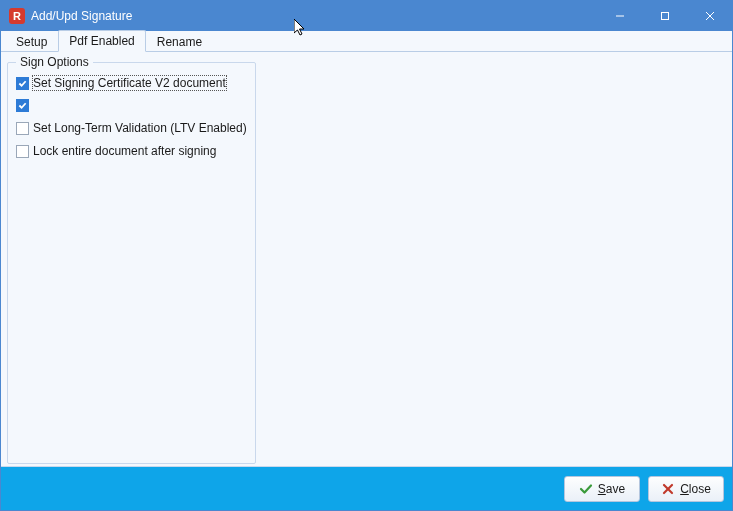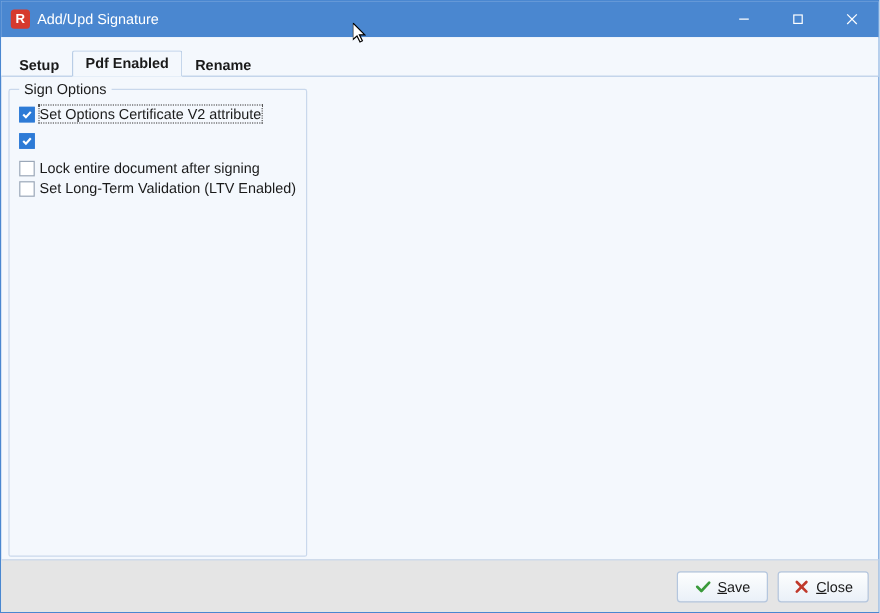--- a/index.html
+++ b/index.html
@@ -43,26 +43,25 @@
     width: 45px; height: 100%;
     display: flex; align-items: center; justify-content: center;
     color: #fff;
     font-size: 10px;
   }
   .winbtn svg { stroke: #fff; stroke-width: 1; fill: none; }
 
   .tabs {
     display: flex;
     align-items: flex-end;
-    height: 33px;
+    height: 21px;
     padding-left: 4px;
     background: #f4f8fd;
     border-bottom: 1px solid #b9cde6;
     position: relative;
-    font-weight: bold;
   }
   .tab {
     padding: 3px 10px 3px 10px;
     font-size: 12px;
     color: #1a1a1a;
     border: 1px solid transparent;
     border-bottom: none;
     cursor: default;
     position: relative;
     top: 1px;
@@ -121,21 +120,21 @@
     color: #1a1a1a;
   }
   .cblabel.focused {
     outline: 1px dotted #555;
     outline-offset: 0px;
   }
 
   .footer {
     height: 44px;
     border-top: 1px solid #c9d8ec;
-    background: #e5e5e5;
+    background: #0ea5e9;
     display: flex; align-items: center; justify-content: flex-end;
     padding: 0 8px;
     gap: 8px;
   }
   .btn {
     min-width: 76px;
     height: 26px;
     border: 1px solid #b4c6de;
     background: linear-gradient(#fdfefe, #eaf0f8);
     border-radius: 3px;
@@ -194,43 +193,43 @@
   <div class="content">
     <div class="groupbox">
       <div class="legend">Sign Options</div>
 
       <div class="checkrow">
         <div class="cb checked">
           <svg viewBox="0 0 10 10">
               <polyline points="1.5,5 4,7.5 8.5,2.5"></polyline>
             </svg>
         </div>
-        <span class="cblabel focused">Set Options Certificate V2 attribute</span>
+        <span class="cblabel focused">Set Signing Certificate V2 document</span>
       </div>
 
       <div class="checkrow">
         <div class="cb checked">
           <svg viewBox="0 0 10 10">
               <polyline points="1.5,5 4,7.5 8.5,2.5"></polyline>
             </svg>
         </div>
       </div>
 
+      <div class="checkrow">
+        <div class="cb">
+          
+        </div>
+        <span class="cblabel">Set Long-Term Validation (LTV Enabled)</span>
+      </div>
+
       <div class="checkrow" style="margin-bottom:2px">
         <div class="cb">
           
         </div>
         <span class="cblabel">Lock entire document after signing</span>
-      </div>
-
-      <div class="checkrow">
-        <div class="cb">
-          
-        </div>
-        <span class="cblabel">Set Long-Term Validation (LTV Enabled)</span>
       </div>
     </div>
     <div style="flex:1"></div>
   </div>
 
   <div class="footer">
     <div class="btn">
       <svg class="bicon" viewBox="0 0 14 14">
         <polyline points="2,7 5.5,10.5 12,3.5" style="stroke:#3a9a3a;stroke-width:2.2;fill:none;stroke-linecap:round;stroke-linejoin:round"></polyline>
       </svg>

